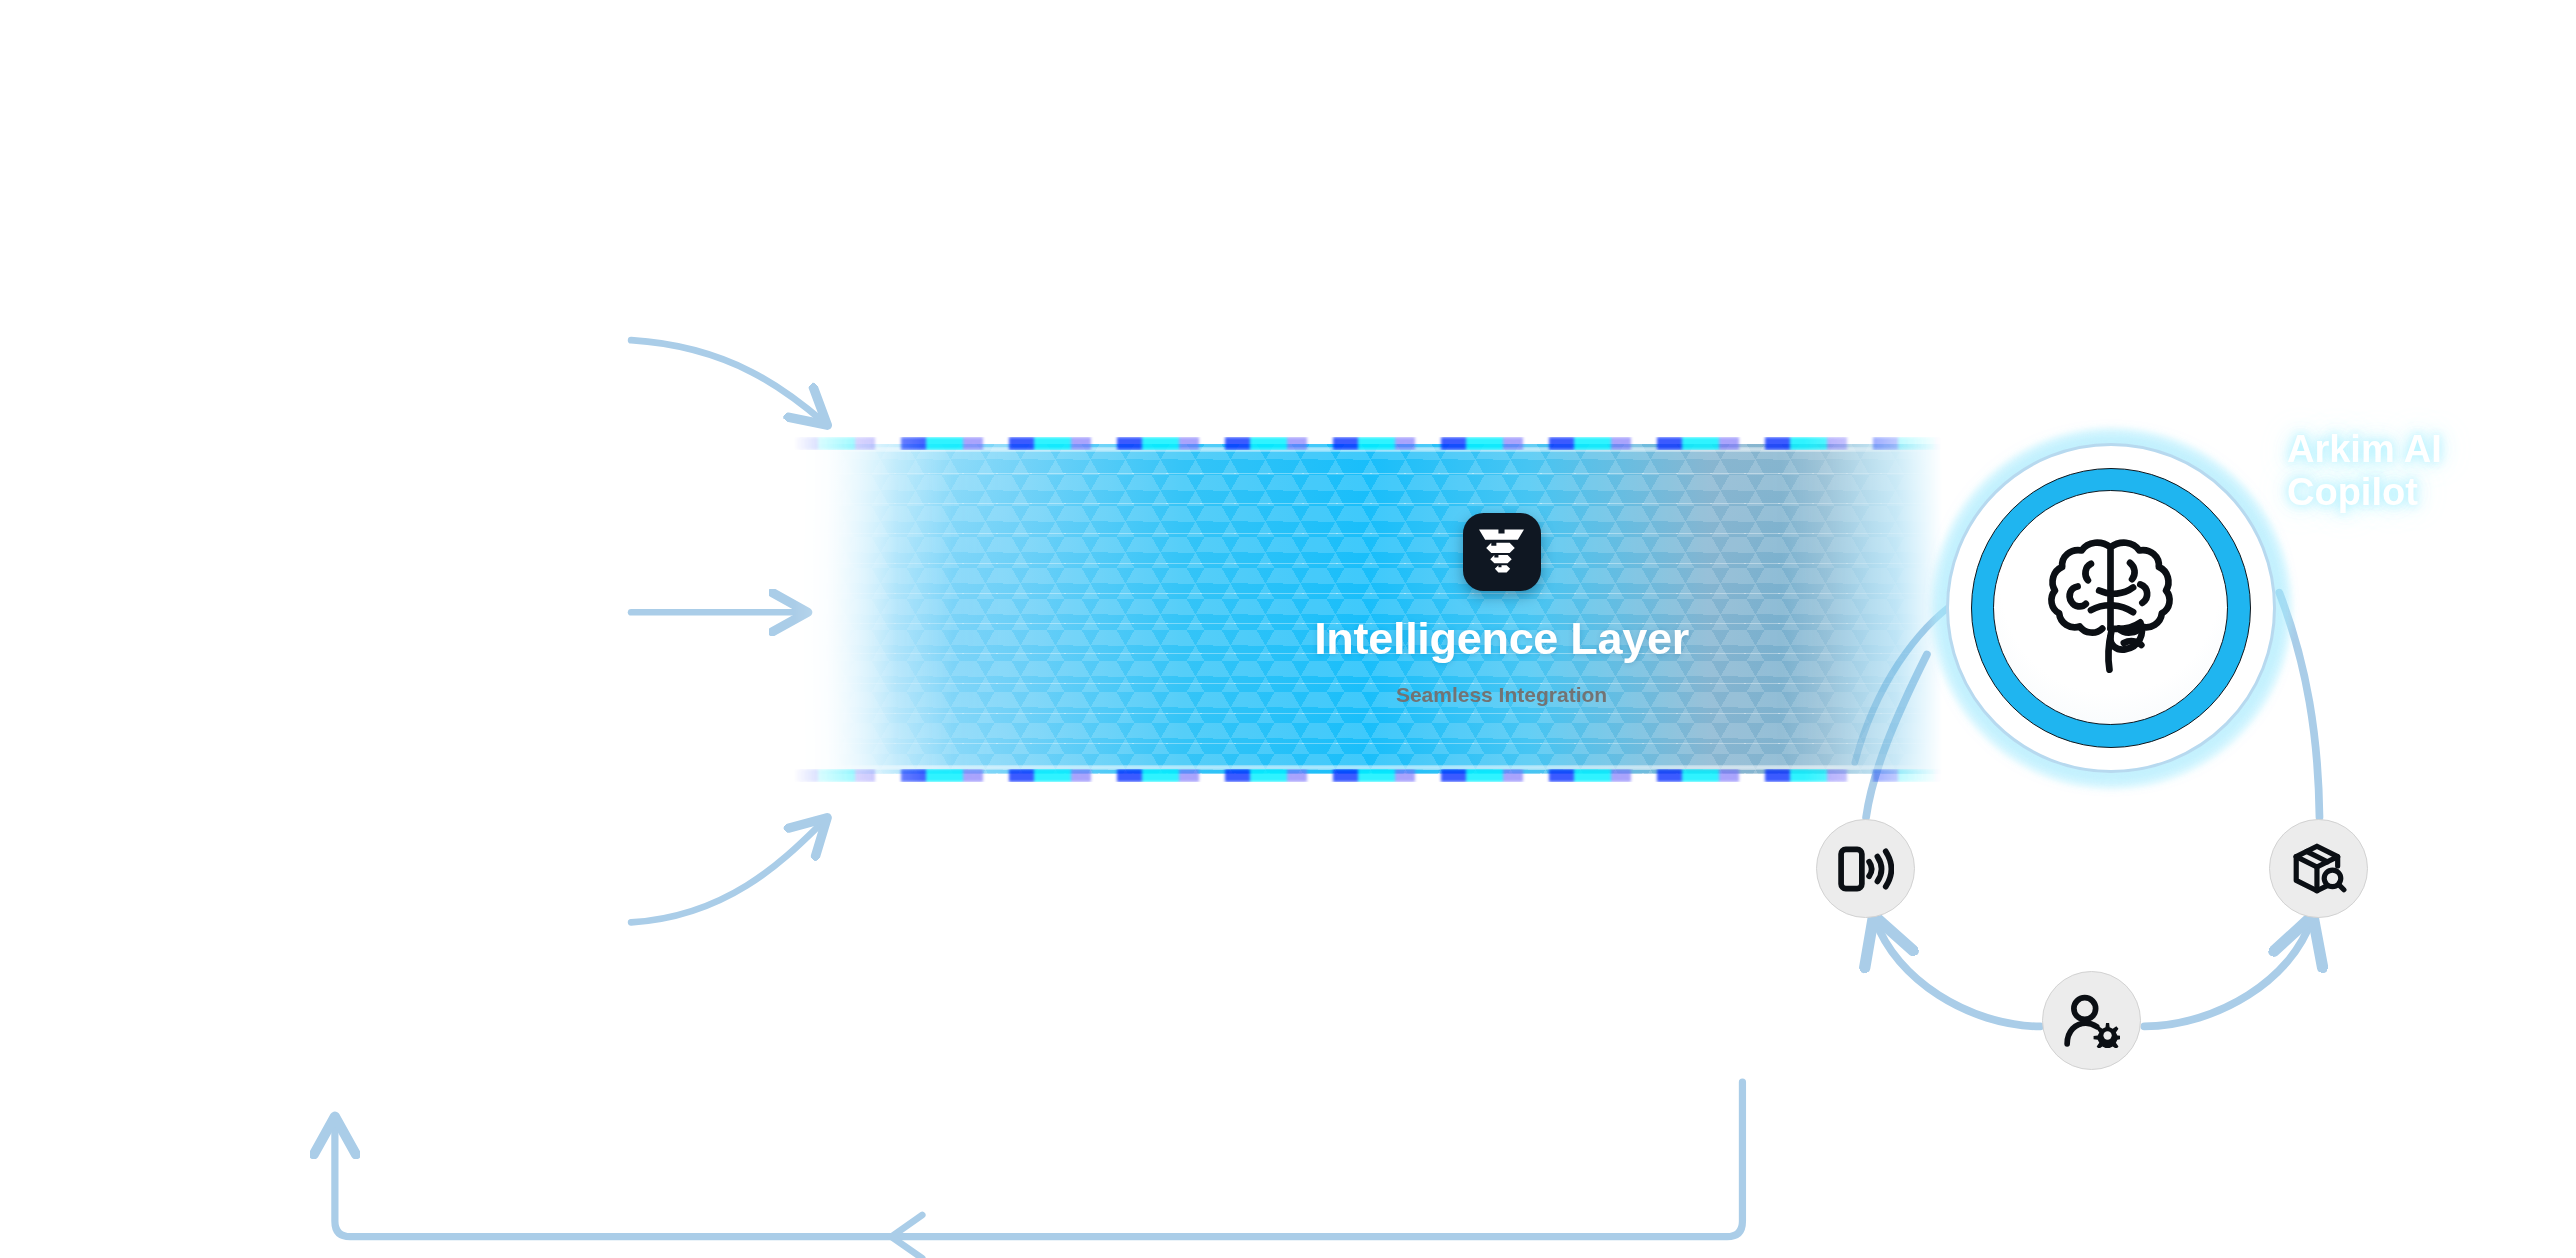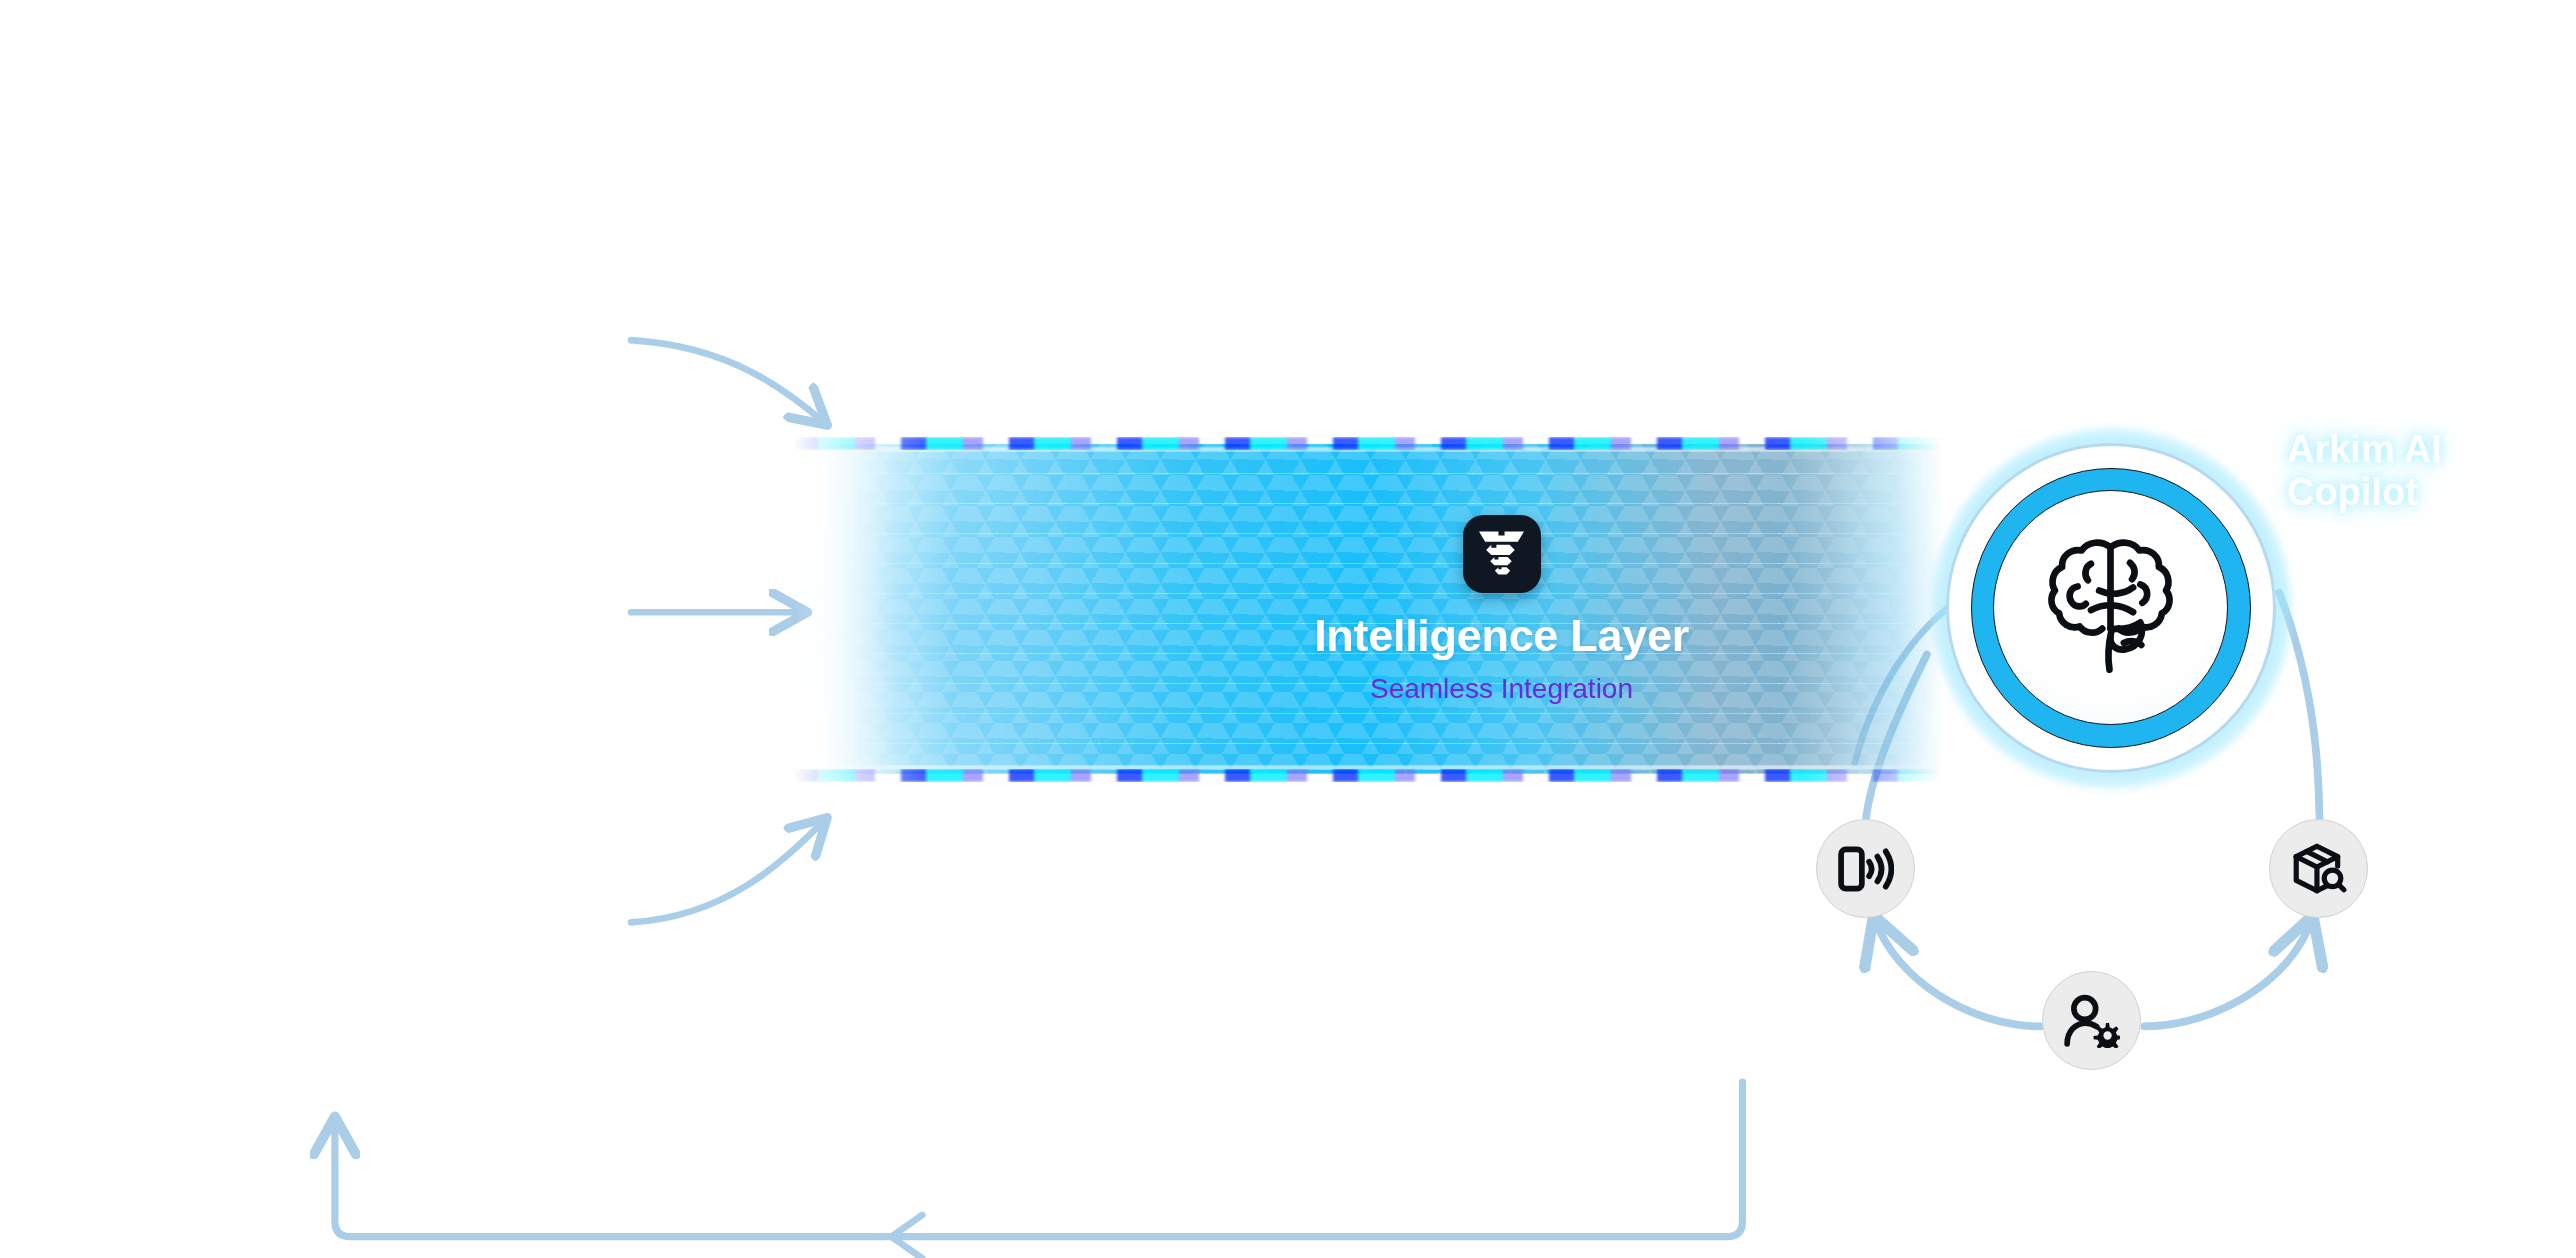--- a/index.html
+++ b/index.html
@@ -112,34 +112,34 @@
   .slab-sheen{
     position:absolute;left:0;right:0;height:5.2px;background:rgba(255,255,255,.55);
     filter:blur(1px);
     -webkit-mask-image:linear-gradient(90deg,transparent 0,#000 10%,#000 90%,transparent 100%);
             mask-image:linear-gradient(90deg,transparent 0,#000 10%,#000 90%,transparent 100%);
   }
 
   #layer-content{
     position:absolute;left:0;right:0;top:0;bottom:0;
     display:flex;flex-direction:column;align-items:center;justify-content:center;
-    gap:10px;padding-left:268px;box-sizing:border-box;
+    gap:16px;padding-left:268px;box-sizing:border-box;
   }
   #layer-logo{
     width:78px;height:78px;border-radius:20.6px;background:#0f1722;
     display:flex;align-items:center;justify-content:center;
     box-shadow:0 5.2px 13.4px rgba(0,30,55,.35);
     margin-bottom:9.3px;
   }
   #layer-title{
     font-size:45px;font-weight:700;color:#ffffff;letter-spacing:-0.3px;
     line-height:1.0;margin:0;text-shadow:0 1px 5.2px rgba(0,60,110,.18);
   }
   #layer-subtitle{
-    font-size:28px;font-weight:400;color:#6d28d9;margin:7.2px 0 0 0;line-height:1;
+    font-size:21px;font-weight:700;color:#737373;margin:7.2px 0 0 0;line-height:1;
   }
 
   
   #copilot-node{left:1910px;top:407px;width:402px;height:402px;}
   .ring-glow{
     position:absolute;left:20.6px;top:20.6px;width:361px;height:361px;border-radius:50%;
     background:radial-gradient(circle, rgba(200,245,255,0) 58%, rgba(160,235,255,.55) 66%, rgba(215,248,255,.25) 76%, rgba(255,255,255,0) 84%);
     filter:blur(3.1px);
   }
   .ring-outer{

